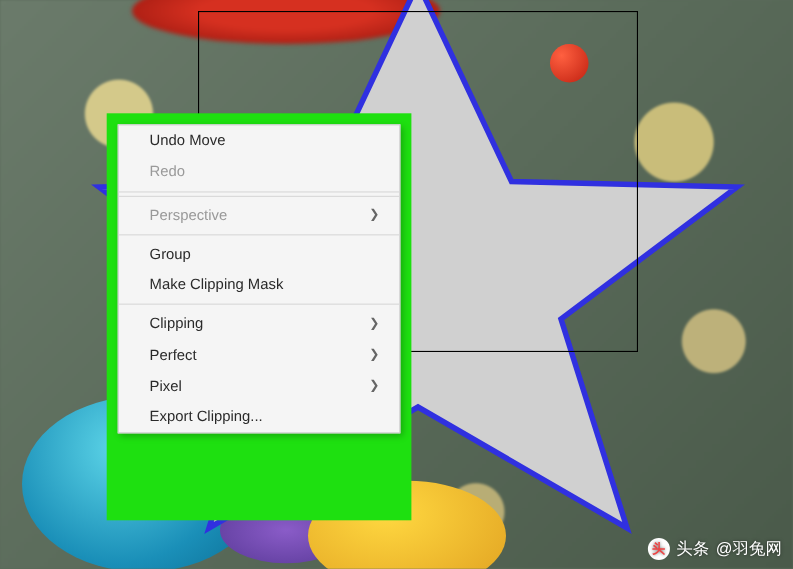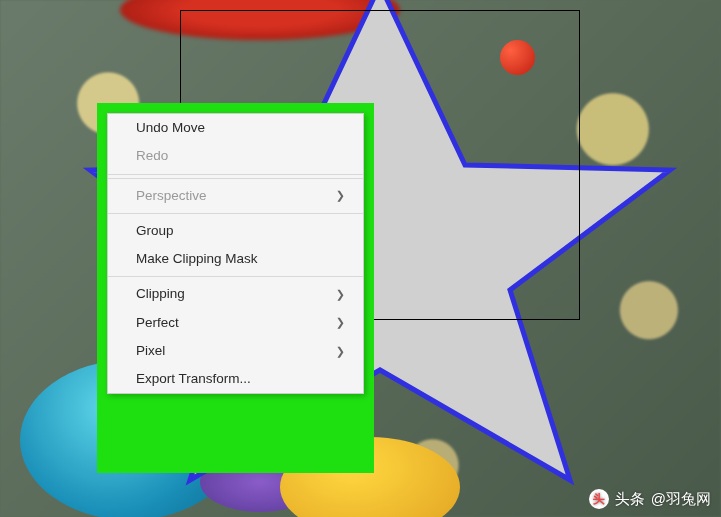--- a/index.html
+++ b/index.html
@@ -200,21 +200,21 @@
     </div>
   <div class="menu-item">
       <span>Perfect</span>
       <span class="submenu-arrow">❯</span>
     </div>
   <div class="menu-item">
       <span>Pixel</span>
       <span class="submenu-arrow">❯</span>
     </div>
   <div class="menu-item">
-      <span>Export Transform...</span>
+      <span>Export Clipping...</span>
     </div>
 </div>
 
 <div class="watermark">
   <div class="watermark-icon">头</div>
   <span>头条</span>
   <span>@羽兔网</span>
 </div>
 
 </body></html>

